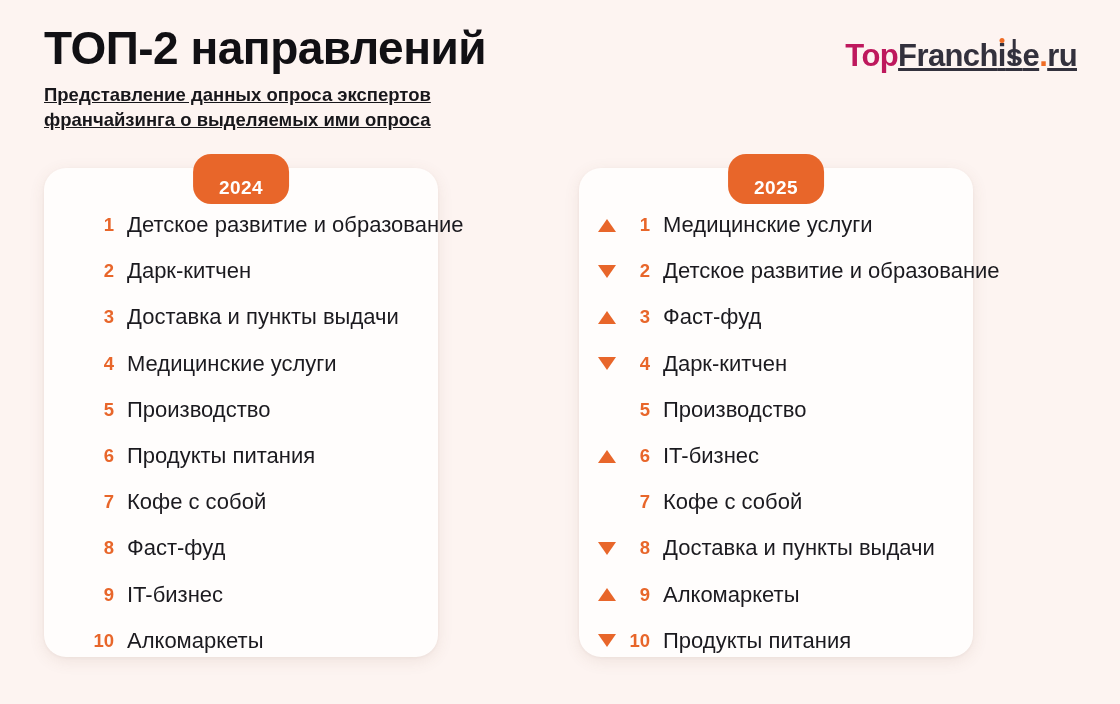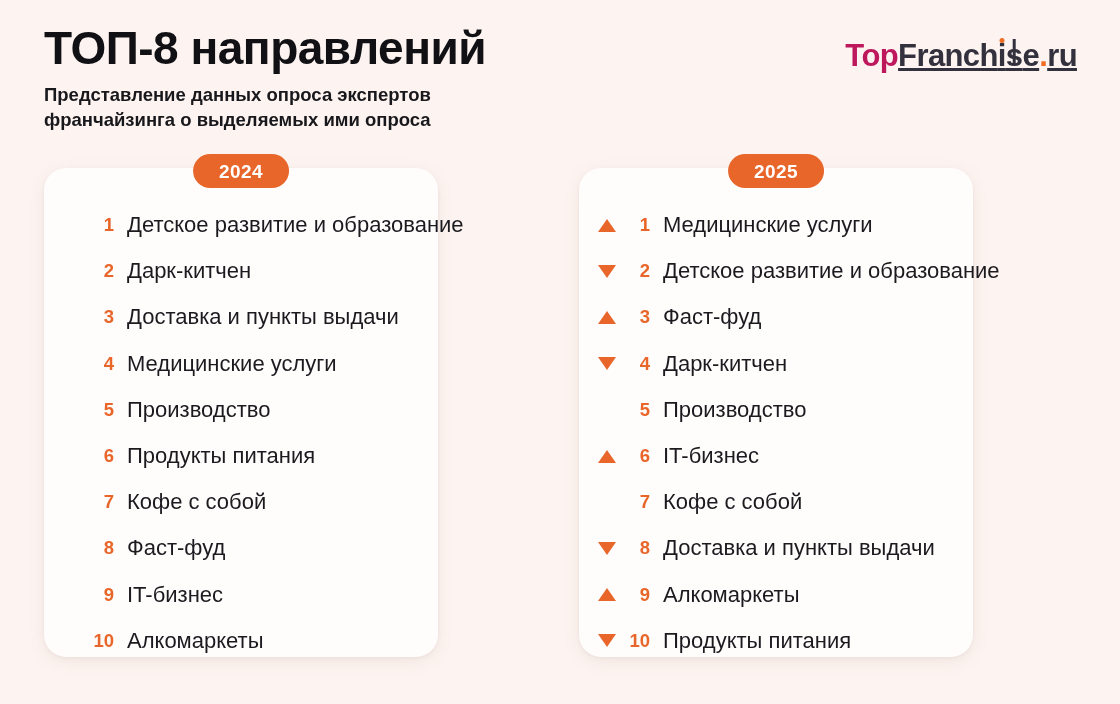--- a/index.html
+++ b/index.html
@@ -33,21 +33,21 @@
     white-space: nowrap;
   }
 
   #subtitle {
     margin-top: 11px;
     font-size: 18.5px;
     font-weight: bold;
     color: #18171b;
     line-height: 1.32;
   }
-  #subtitle .sub-line { display: block; white-space: nowrap; }
+  #subtitle .sub-line { display: block; white-space: nowrap; text-decoration: underline; }
 
   
   #logo {
     position: absolute;
     right: 43px;
     top: 40px;
     font-size: 31px;
     font-weight: bold;
     letter-spacing: -0.6px;
     white-space: nowrap;
@@ -95,21 +95,21 @@
   .year-badge {
     position: absolute;
     top: -14px;
     left: 50%;
     transform: translateX(-50%);
     background: #e8662a;
     color: #ffffff;
     font-size: 19px;
     font-weight: bold;
     letter-spacing: 0.4px;
-    padding: 8px 26px 7px;
+    padding: 24px 26px 7px;
     border-radius: 18px;
     line-height: 1;
   }
 
   .rank-list {
     position: absolute;
     top: 34px;
     left: 0;
     right: 0;
     list-style: none;
@@ -154,21 +154,21 @@
   }
 
   
   #card-2024 .rank-list { padding-left: 12px; }
   #card-2025 .rank-list { padding-left: 13px; }
 </style>
 </head>
 <body>
 
 <div id="header">
-  <div id="page-title">ТОП-8 направлений</div>
+  <div id="page-title">ТОП-2 направлений</div>
   <div id="subtitle">
     <span class="sub-line">Представление данных опроса экспертов</span>
     <span class="sub-line">франчайзинга о выделяемых ими опроса</span>
   </div>
 </div>
 
 <div id="logo">
   <span class="lg-top">Top</span><span class="lg-dark">Franch</span><span class="lg-i-wrap"><span class="lg-i-dot"></span><span class="lg-dark">i</span></span><span class="lg-s-wrap"><span class="lg-s-bar"></span><span class="lg-dark">s</span></span><span class="lg-dark">e</span><span class="lg-dot">.</span><span class="lg-dark">ru</span>
 </div>
 

